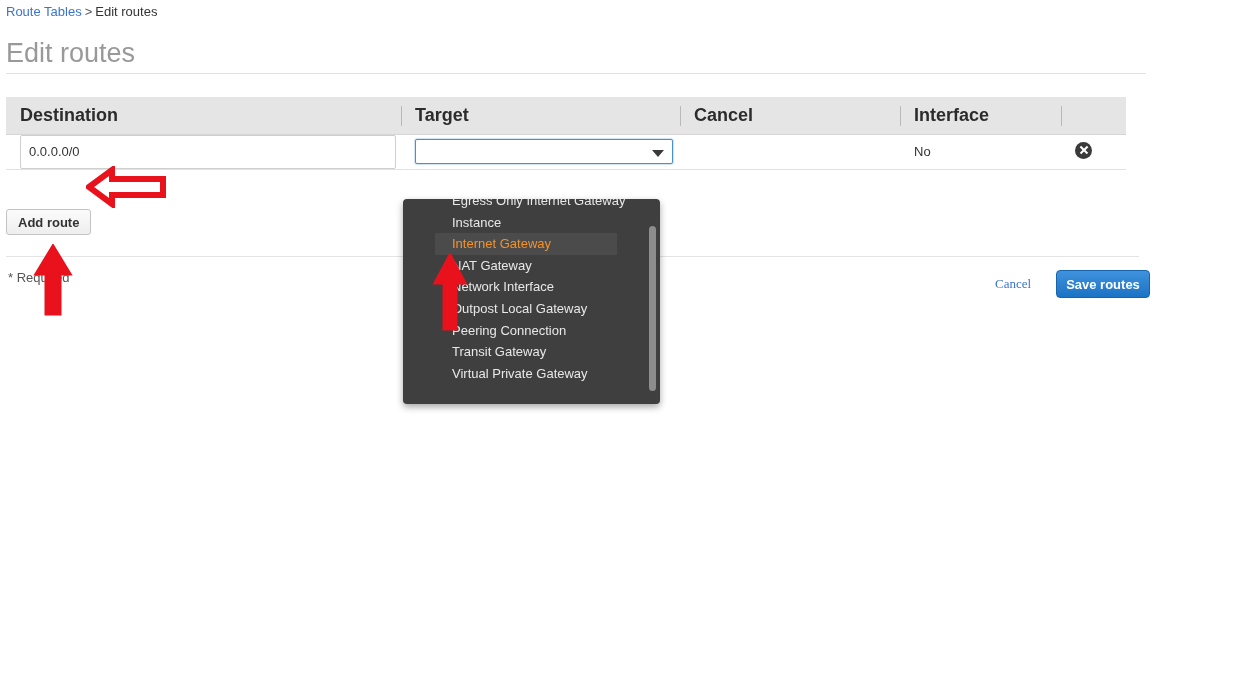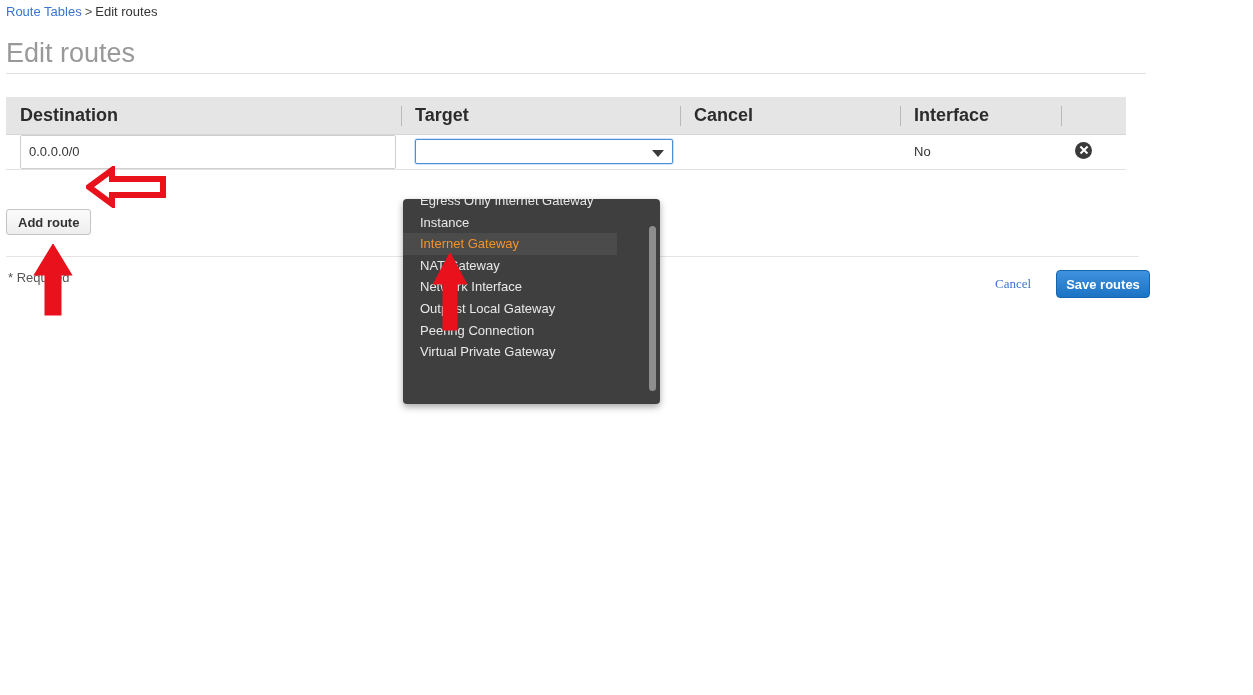--- a/index.html
+++ b/index.html
@@ -184,20 +184,21 @@
     background: #3f3f3f;
     border-radius: 4px;
     box-shadow: 0 3px 7px rgba(0,0,0,.35);
     overflow: hidden;
     z-index: 40;
   }
   .dropdown-inner {
     position: absolute;
     left: 0; top: -9px;
     width: 214px;
+    padding-left: 32px;
   }
   .dd-item {
     height: 21.6px;
     line-height: 21.6px;
     font-size: 13px;
     color: #e8e8e8;
     padding: 0 10px 0 17px;
     white-space: nowrap;
     cursor: pointer;
   }
@@ -280,20 +281,21 @@
 
   <div class="dropdown">
     <div class="dropdown-inner">
       <div class="dd-item">Egress Only Internet Gateway</div>
       <div class="dd-item">Instance</div>
       <div class="dd-item selected">Internet Gateway</div>
       <div class="dd-item">NAT Gateway</div>
       <div class="dd-item">Network Interface</div>
       <div class="dd-item">Outpost Local Gateway</div>
       <div class="dd-item">Peering Connection</div>
+      <div class="dd-item">Transit Gateway</div>
       <div class="dd-item">Virtual Private Gateway</div>
     </div>
     <div class="dd-scroll-track"></div>
     <div class="dd-scroll-thumb"></div>
   </div>
 
   <div class="annot arrow-left">
     <svg width="80" height="42" viewBox="0 0 80 42" xmlns="http://www.w3.org/2000/svg">
       <polygon points="3,21 26,4 26,13 77,13 77,29 26,29 26,38" fill="#ffffff" stroke="#e8111c" stroke-width="6" stroke-linejoin="miter"></polygon>
     </svg>

